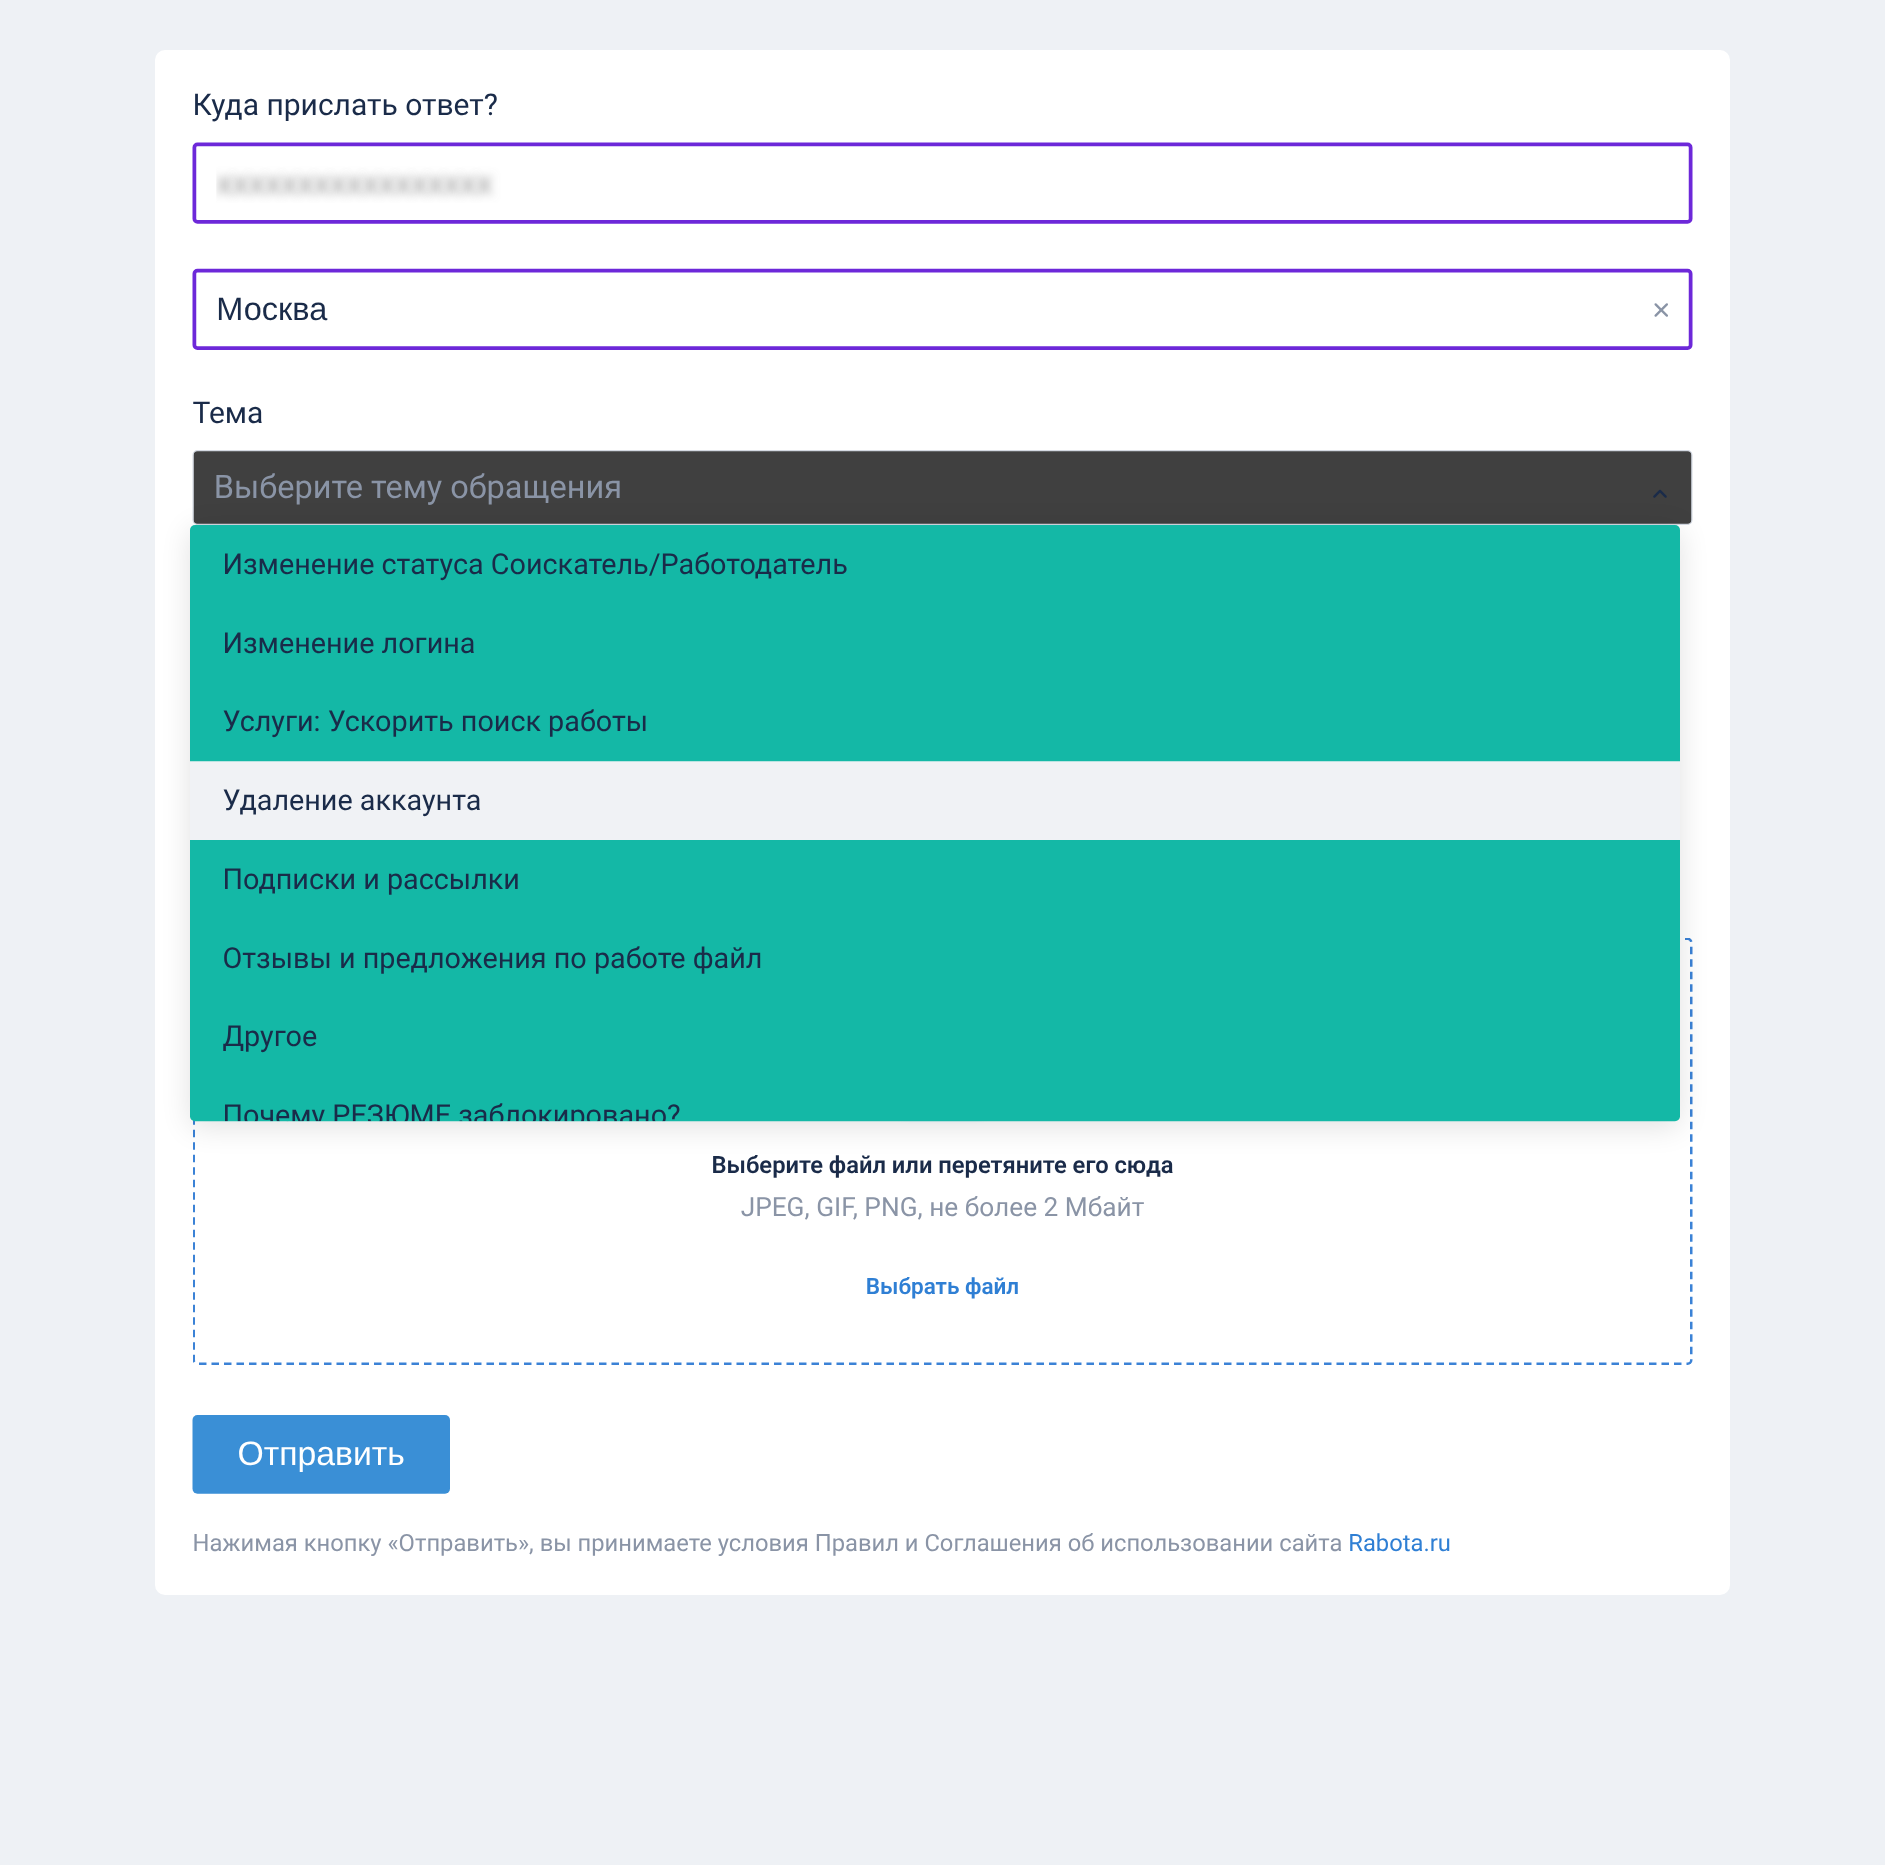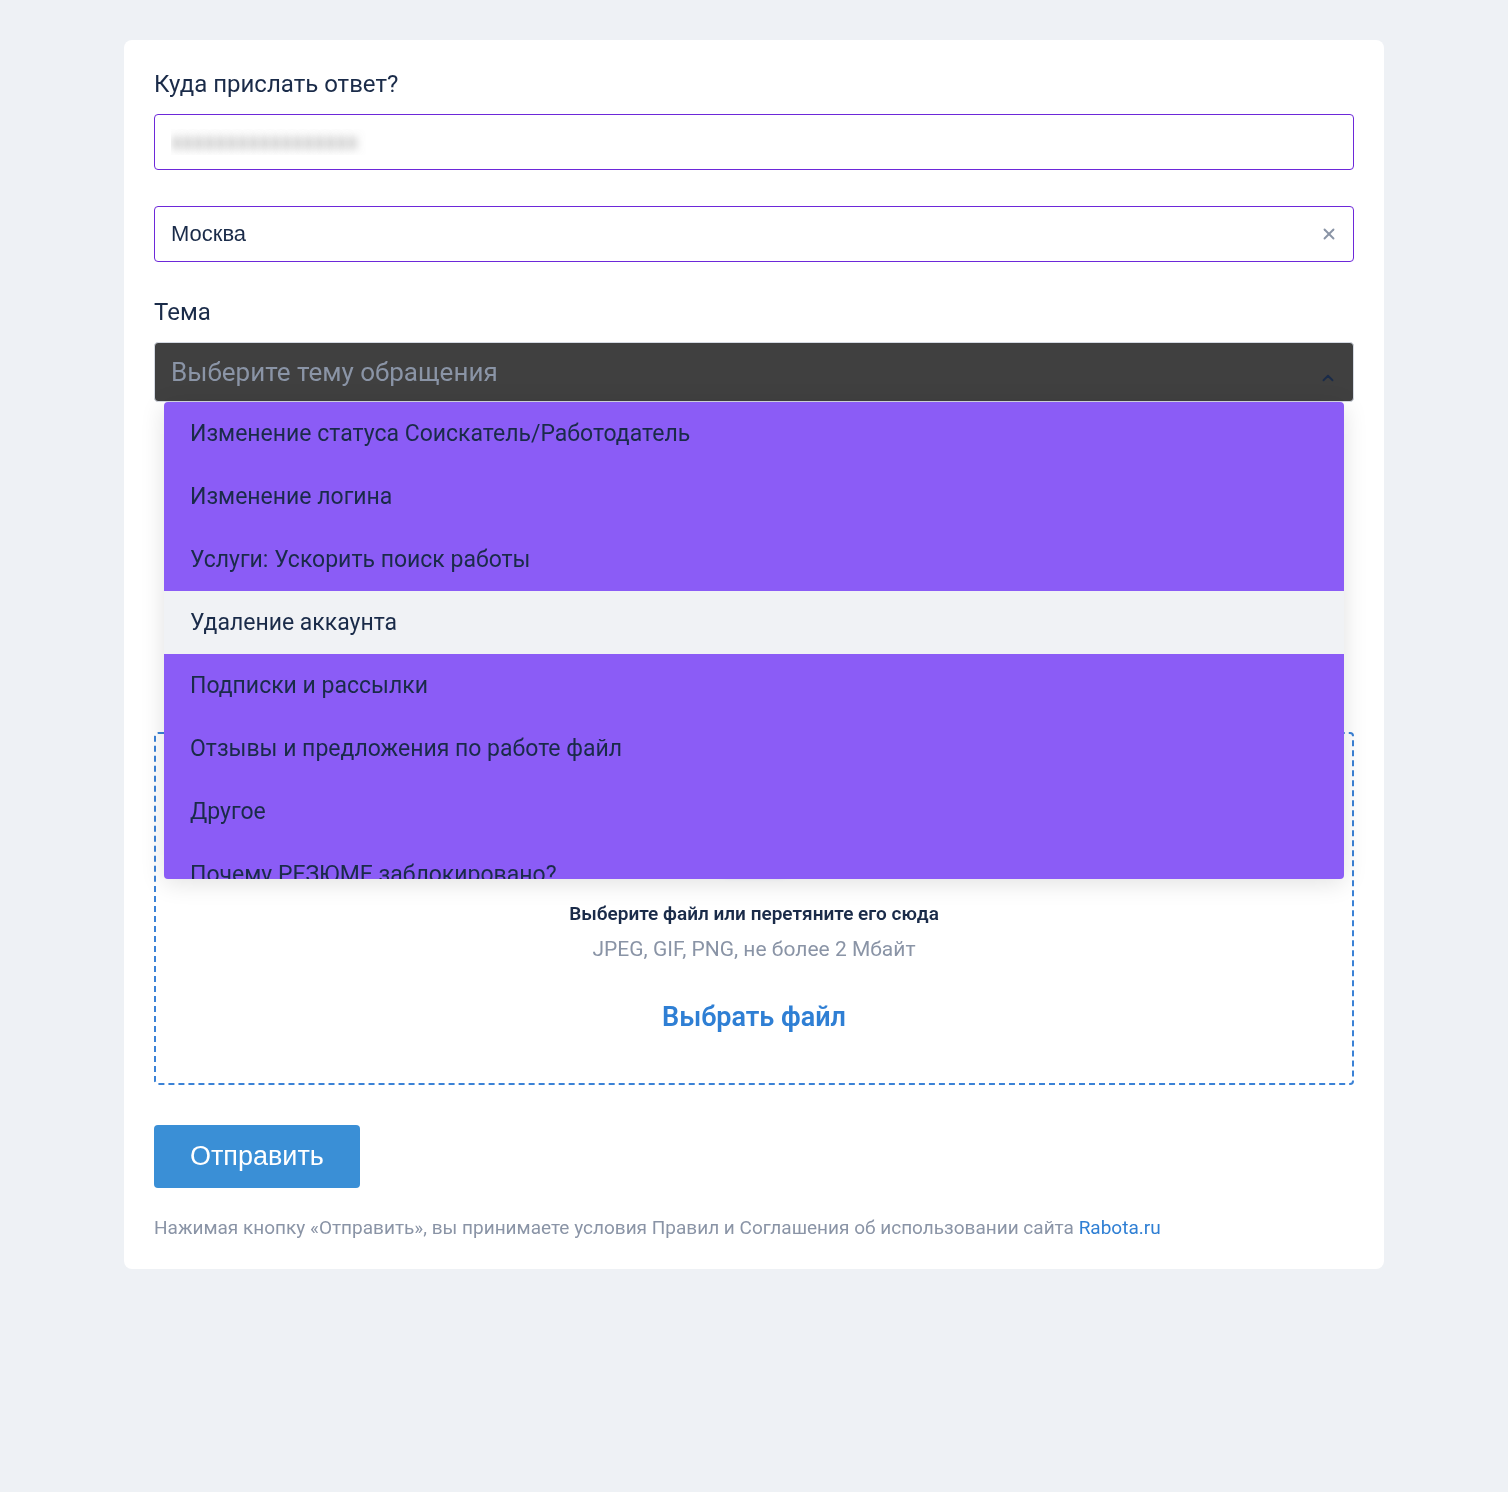--- a/index.html
+++ b/index.html
@@ -26,22 +26,22 @@
     .form-label {
       display: block;
       font-size: 24px;
       color: #1a2b49;
       margin-bottom: 16px;
       font-weight: 400;
     }
     .form-input {
       width: 100%;
       padding: 14px 16px;
-      font-size: 22px;
-      border: 1px solid #6d28d9;
+      font-size: 26px;
+      border: 3px solid #6d28d9;
       border-radius: 4px;
       background: #ffffff;
       color: #1a2b49;
       outline: none;
     }
     .form-input.blurred {
       color: transparent;
       text-shadow: 0 0 8px rgba(100,100,100,0.7);
       user-select: none;
     }
@@ -72,23 +72,23 @@
       align-items: center;
       text-align: center;
     }
     .chevron-icon {
       width: 18px;
       height: 18px;
       color: #1a2b49;
     }
     .dropdown-panel {
       position: absolute;
-      left: 40px;
+      left: 28px;
       right: 40px;
-      background: #8b5cf6;
+      background: #14b8a6;
       border-radius: 4px;
       box-shadow: 0 4px 24px rgba(0,0,0,0.12);
       z-index: 100;
       max-height: 500px;
       overflow: hidden;
     }
     .dropdown-option {
       padding: 18px 26px;
       font-size: 23px;
       color: #1a2b49;
@@ -131,21 +131,21 @@
       font-weight: 600;
       color: #1a2b49;
       margin-bottom: 12px;
     }
     .dropzone-hint {
       font-size: 21px;
       color: #8a94a6;
       margin-bottom: 40px;
     }
     .dropzone-link {
-      font-size: 27px;
+      font-size: 18px;
       font-weight: 600;
       color: #2f7fd4;
       cursor: pointer;
     }
     .submit-btn {
       background: #3a8fd6;
       color: #ffffff;
       font-size: 27px;
       padding: 16px 36px;
       border: none;

